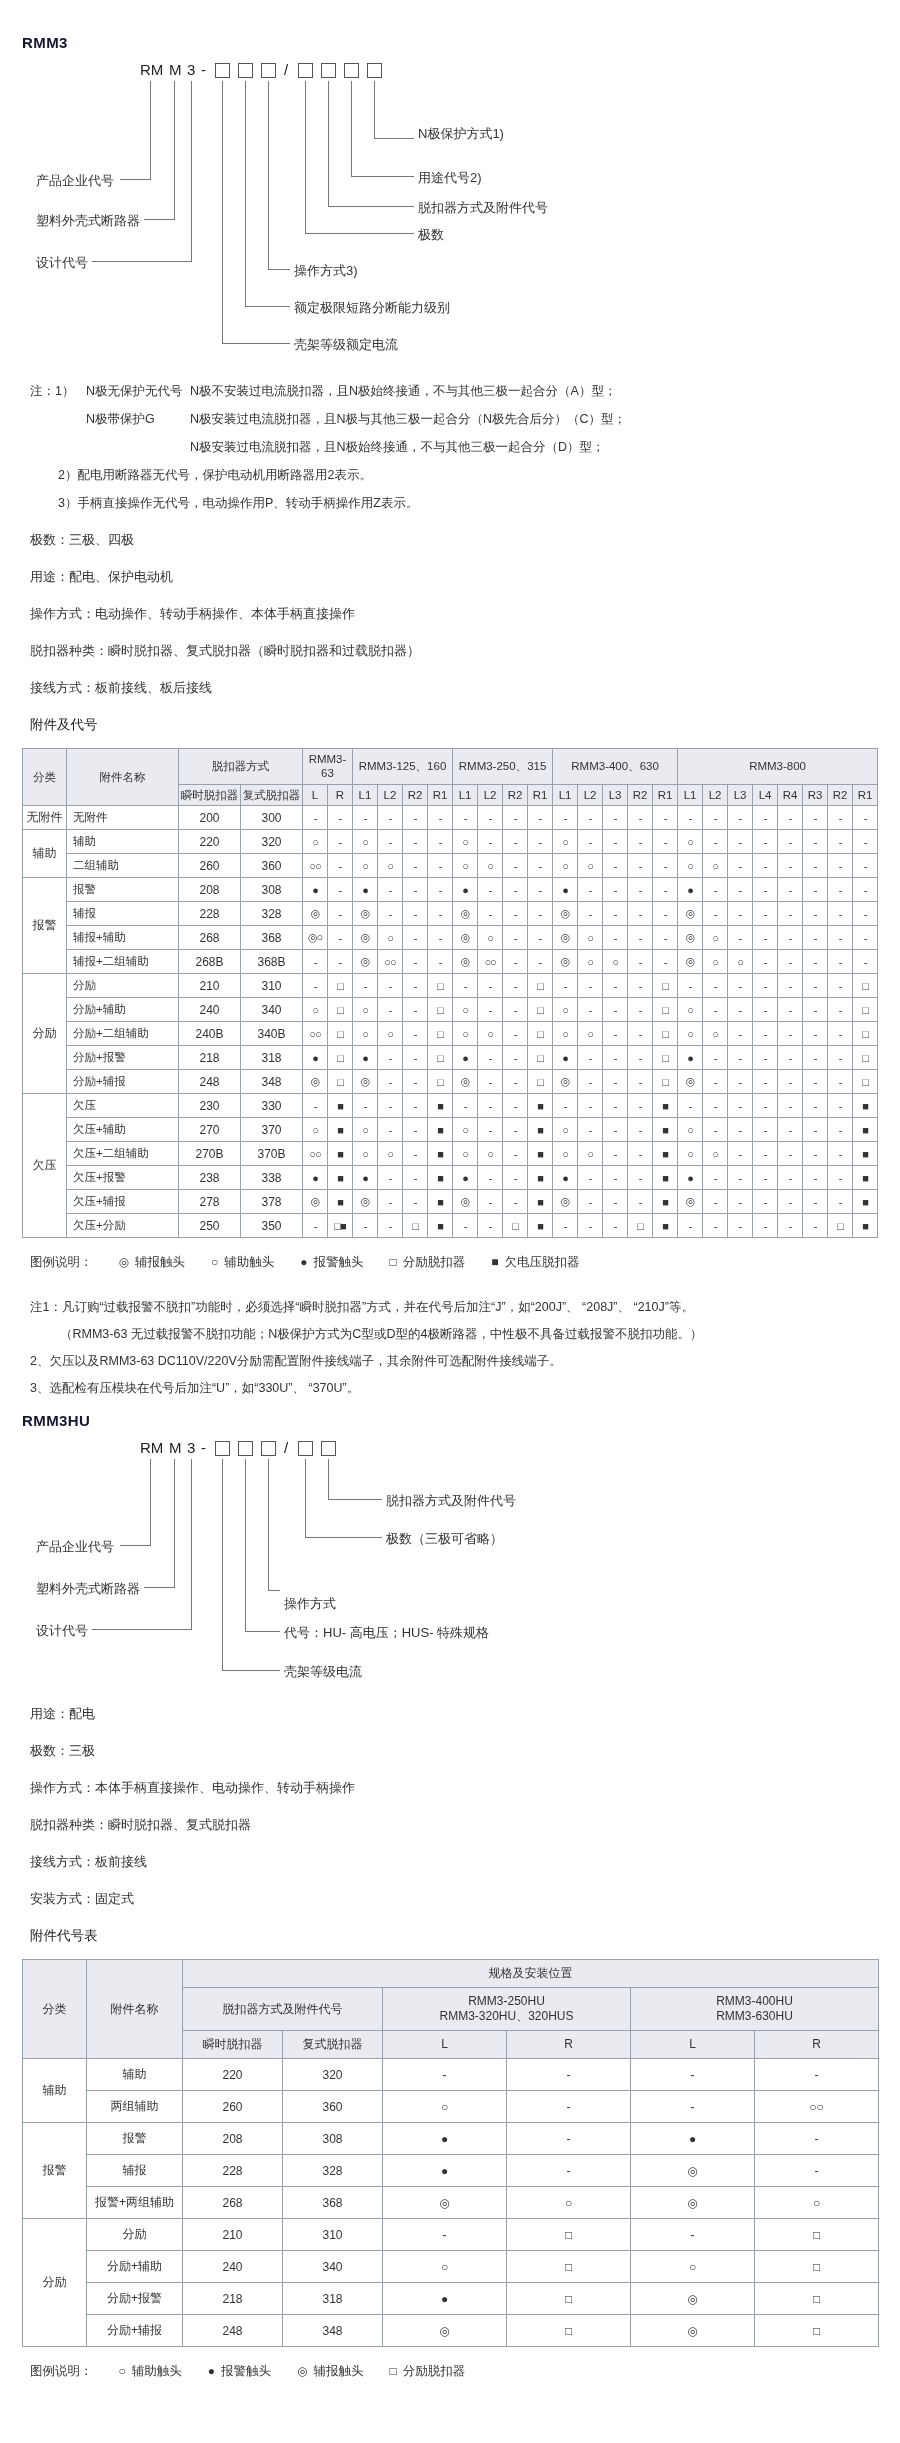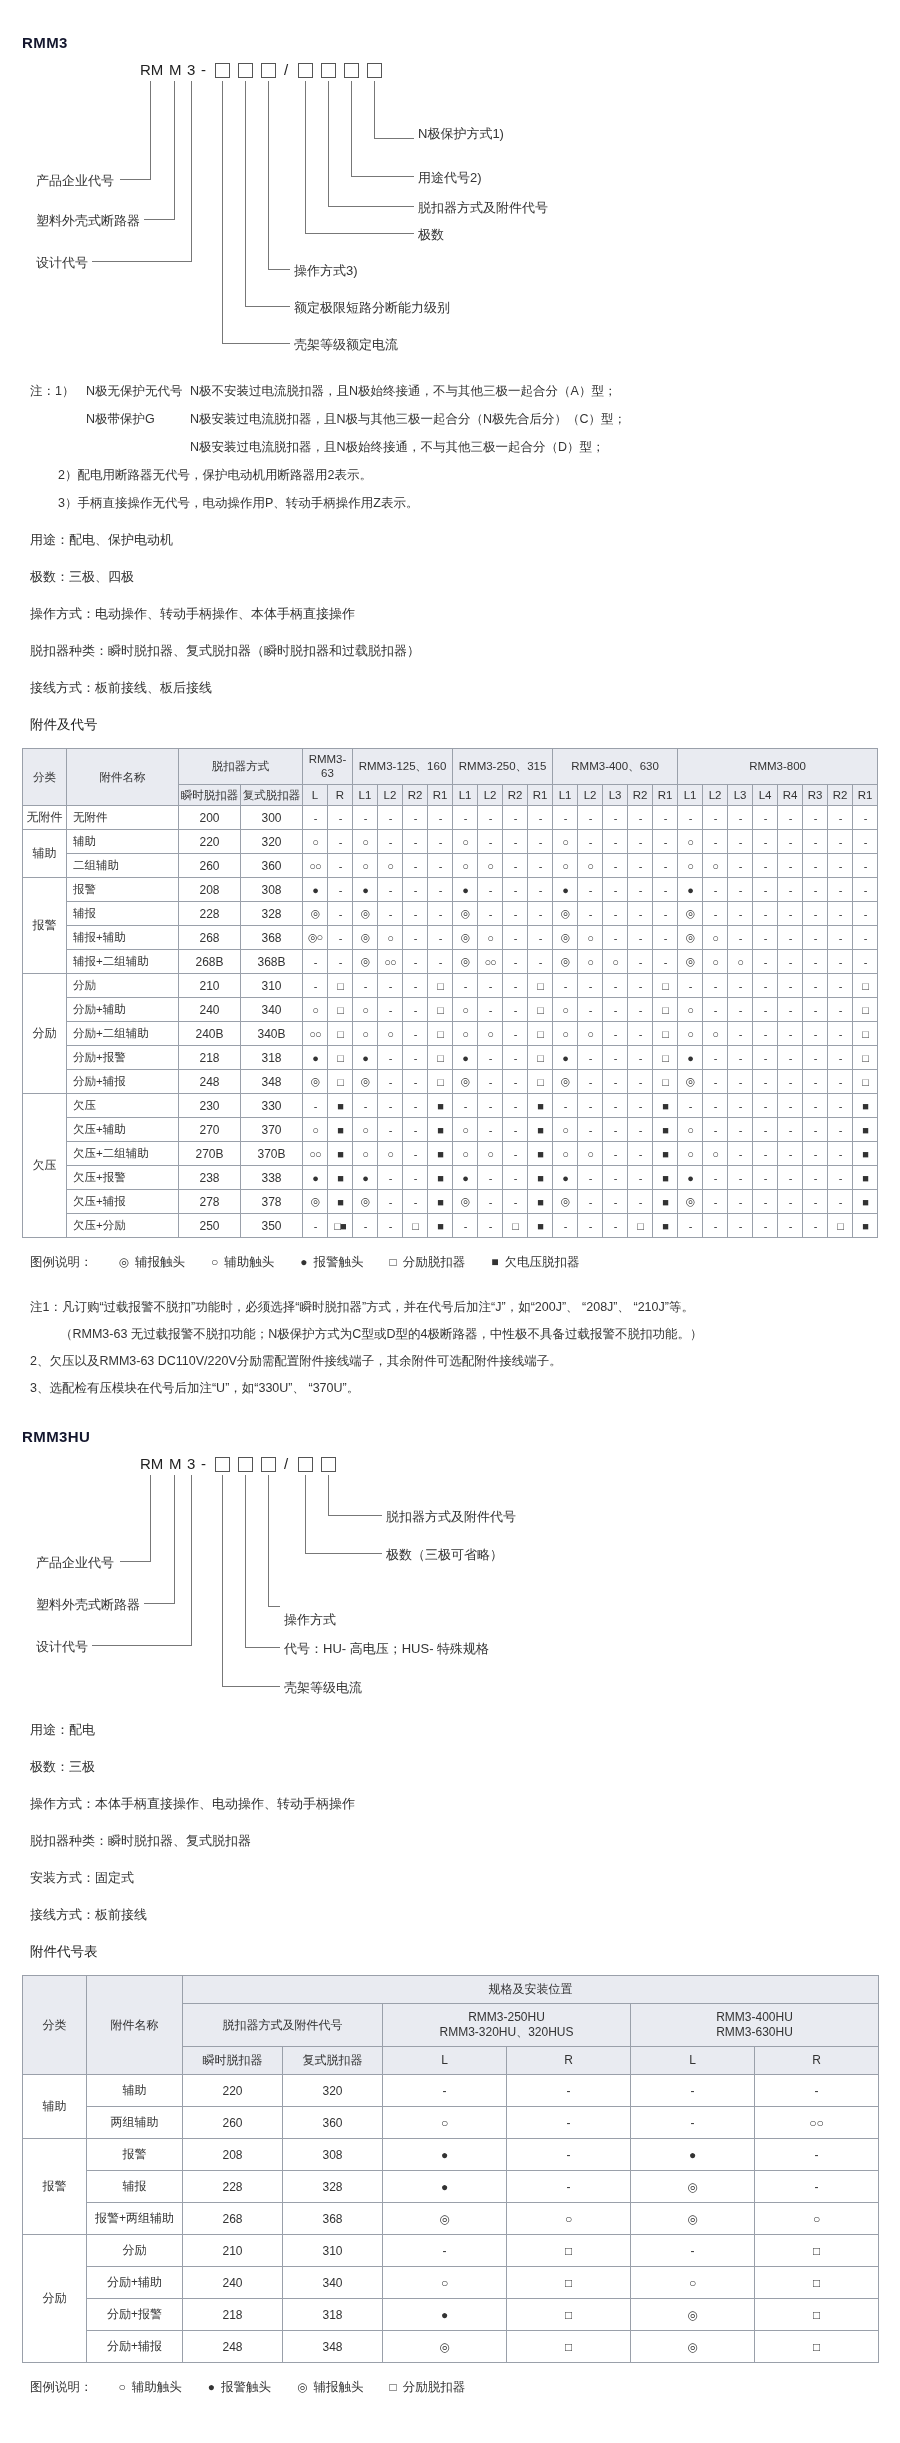--- a/index.html
+++ b/index.html
@@ -1,20 +1,20 @@
 <!DOCTYPE html>
 <html><head>
 <meta charset="utf-8">
 <style>
   *{margin:0;padding:0;box-sizing:border-box}
   html,body{background:#fff}
   body{width:900px;height:2443px;overflow:hidden;font-family:"Liberation Sans","DejaVu Sans",sans-serif;color:#333}
   .doc{width:900px;padding:34px 22px 0 22px}
   .title{font-size:15px;font-weight:bold;color:#14172e;letter-spacing:.4px}
-  .title2{margin-top:26px}
+  .title2{margin-top:10px}
   
   .diag{position:relative;margin-top:10px}
   .mpart{position:absolute;top:0;font-size:15px;color:#222;white-space:nowrap}
   .mbox{position:absolute;top:2px;width:15px;height:15px;border:1px solid #555;background:#fff}
   .lr{position:absolute;top:20px;border-left:1px solid #777;border-bottom:1px solid #777}
   .ll{position:absolute;top:20px;border-right:1px solid #777;border-bottom:1px solid #777}
   .lbl{position:absolute;font-size:13px;color:#333;white-space:nowrap}
   
   .notes1{margin:16px 0 0 8px;font-size:12.5px;color:#333}
   .n1row{display:grid;grid-template-columns:56px 104px 1fr;line-height:28px}
@@ -103,22 +103,22 @@
     </div>
     <div class="n1row">
       <span class="n1full">2）配电用断路器无代号，保护电动机用断路器用2表示。</span>
     </div>
     <div class="n1row">
       <span class="n1full">3）手柄直接操作无代号，电动操作用P、转动手柄操作用Z表示。</span>
     </div>
   </div>
 
   <div class="specs" id="specs1">
+    <div>极数：三极、四极</div>
     <div>用途：配电、保护电动机</div>
-    <div>极数：三极、四极</div>
     <div>操作方式：电动操作、转动手柄操作、本体手柄直接操作</div>
     <div>脱扣器种类：瞬时脱扣器、复式脱扣器（瞬时脱扣器和过载脱扣器）</div>
     <div>接线方式：板前接线、板后接线</div>
   </div>
 
   <div class="subhead">附件及代号</div>
 
   <table class="t1" id="table1">
       <colgroup>
         <col style="width: 44px;">
@@ -748,22 +748,22 @@
     <span class="lbl" style="left:14px;top:99px">产品企业代号</span>
     <span class="lbl" style="left:14px;top:141px">塑料外壳式断路器</span>
     <span class="lbl" style="left:14px;top:183px">设计代号</span>
   </div>
 
   <div class="specs" id="specs2">
     <div>用途：配电</div>
     <div>极数：三极</div>
     <div>操作方式：本体手柄直接操作、电动操作、转动手柄操作</div>
     <div>脱扣器种类：瞬时脱扣器、复式脱扣器</div>
+    <div>接线方式：板前接线</div>
     <div>安装方式：固定式</div>
-    <div>接线方式：板前接线</div>
   </div>
 
   <div class="subhead">附件代号表</div>
 
   <table class="t2" id="table2">
       <colgroup>
         <col style="width: 64px;">
         <col style="width: 96px;">
         <col style="width: 100px;">
         <col style="width: 100px;">

